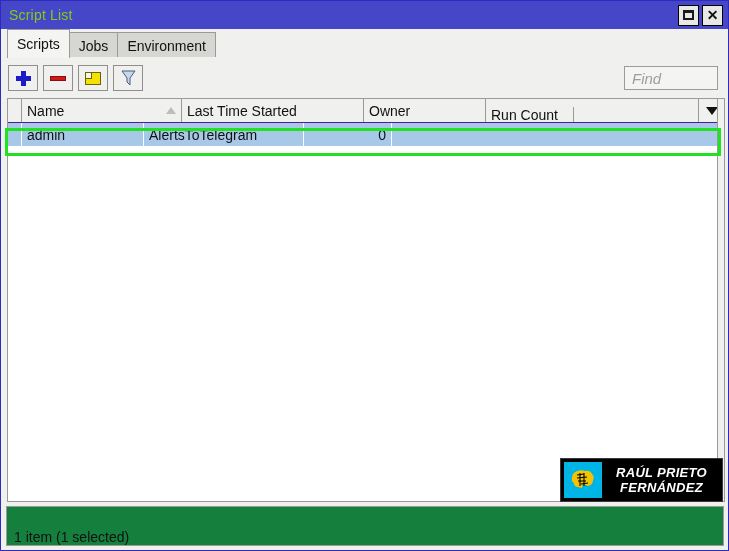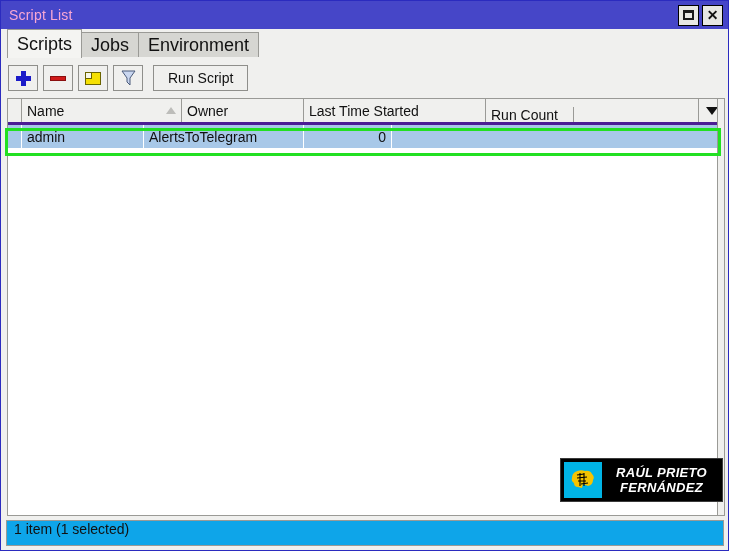--- a/index.html
+++ b/index.html
@@ -29,21 +29,21 @@
   .titlebar {
     height: 28px;
     background: #4646c8;
     display: flex;
     align-items: center;
     flex: 0 0 auto;
     padding-left: 8px;
     box-sizing: border-box;
   }
   .title-text {
-    color: #f9a8d4;
+    color: #84cc16;
     font-size: 14px;
     letter-spacing: 0.2px;
     flex: 1 1 auto;
   }
   .title-buttons {
     display: flex;
     gap: 3px;
     padding-right: 5px;
   }
   .winbtn {
@@ -90,21 +90,21 @@
   }
   .tab {
     height: 26px;
     padding: 0 9px;
     display: flex;
     align-items: center;
     background: #d6d6d2;
     border: 1px solid #9a9a96;
     border-bottom: none;
     box-sizing: border-box;
-    font-size: 18px;
+    font-size: 14px;
     color: #111;
     cursor: pointer;
     margin-right: -1px;
   }
   .tab.active {
     background: #f4f4f2;
     height: 29px;
     border-color: #9a9a96;
     z-index: 2;
   }
@@ -209,21 +209,21 @@
     width: 6px;
     background: #f0f0ee;
     border-left: 1px solid #9a9a96;
     border-right: 1px solid #9a9a96;
   }
   .thead {
     display: flex;
     height: 23px;
     flex: 0 0 auto;
     background: #f0f0ee;
-    border-bottom: 3px solid #4c1d95;
+    border-bottom: 1px solid #4c1d95;
   }
   .th {
     display: flex;
     align-items: center;
     font-size: 14px;
     color: #111;
     padding: 0 5px;
     border-right: 1px solid #9a9a96;
     box-sizing: border-box;
     background: #f0f0ee;
@@ -326,27 +326,27 @@
     font-style: italic;
     line-height: 15px;
     letter-spacing: 0.3px;
     text-align: center;
     flex: 1 1 auto;
     padding-right: 6px;
   }
 
   
   .statusbar {
-    height: 26px;
+    height: 40px;
     flex: 0 0 auto;
     margin: 4px 4px 4px 5px;
-    background: #0ea5e9;
+    background: #15803d;
     border: 1px solid #9a9a96;
     display: flex;
-    align-items: flex-start;
+    align-items: flex-end;
     padding-left: 7px;
     box-sizing: border-box;
     font-size: 14px;
     color: #111;
   }
 </style>
 </head>
 <body>
 
 <div class="window">
@@ -385,39 +385,41 @@
     <div class="tbtn">
       <span class="note-icon"></span>
     </div>
     <div class="tbtn">
       <span class="funnel-icon">
         <svg width="15" height="17" viewBox="0 0 15 17">
           <polygon points="1,1 14,1 9,8 9,15 6,12 6,8" fill="#c9d6ef" stroke="#4a5a7a" stroke-width="1"></polygon>
         </svg>
       </span>
     </div>
-    <div class="tbtn tbtn-text">
-      <span>Run Script</span>
-    </div>
-
+
+    <div class="find-wrap">
+      <div class="findbox">
+        <span>Find</span>
+      </div>
+    </div>
   </div>
 
   <div class="tablearea">
 
     <div class="thead">
       <div class="th th-gutter"></div>
       <div class="th th-name">
         <span>Name</span>
         <span class="sortmark"></span>
       </div>
+      <div class="th th-last">
+        <span>Last Time Started</span>
+      </div>
       <div class="th th-owner">
         <span>Owner</span>
-      </div>
-      <div class="th th-last">
-        <span>Last Time Started</span>
       </div>
       <div class="th th-count">
         <span>Run Count</span>
       </div>
       <div class="th th-blank"></div>
       <div class="th th-menu">
         <span class="caret-down"></span>
       </div>
     </div>
 

